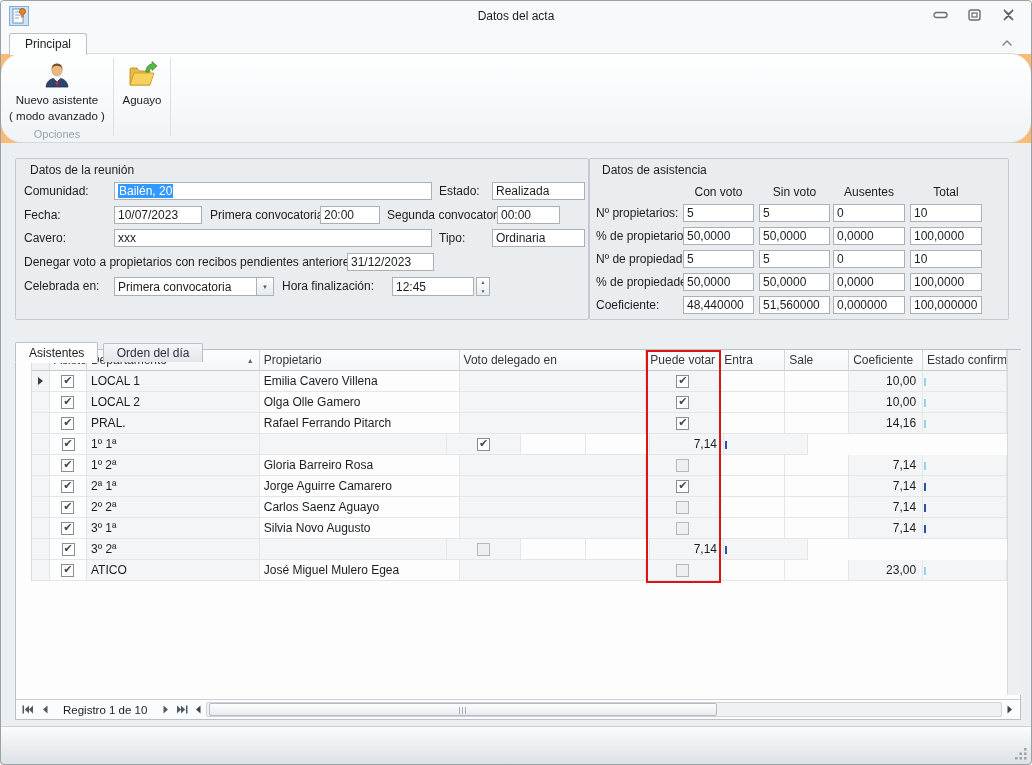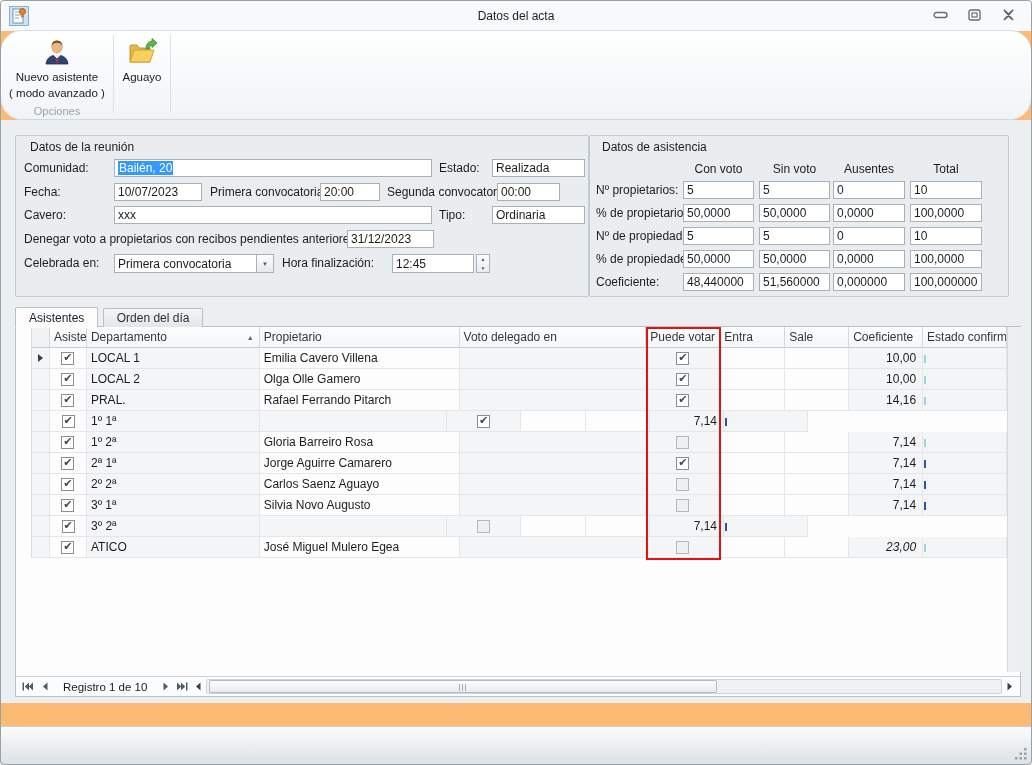--- a/index.html
+++ b/index.html
@@ -50,21 +50,21 @@
   .combo .cval { flex:1; padding:2px 3px 8px 3px; white-space:nowrap; overflow:hidden; }
   .combo .cbtn { width:17px; border-left:1px solid #aab1b8; background:linear-gradient(#fdfdfe,#e6eaee);
     display:flex; align-items:center; justify-content:center; font-size:6px; color:#565c62; }
   .spinwrap { position:absolute; display:flex; }
   .spinfield { width:82px; height:19px; background:#fff; border:1px solid #a9b0b8; padding:2px 3px 0 3px; }
   .spinbtns { width:14px; height:19px; margin-left:2px; border:1px solid #aab1b8; background:linear-gradient(#fdfdfe,#e9edf0);
     display:flex; flex-direction:column; }
   .spinbtns div { flex:1; display:flex; align-items:center; justify-content:center; font-size:5px; color:#565c62; }
 
   
-  .tabstrip { clear:both; position:relative; top:9px; height:21px; z-index:3; padding-left:0; }
+  .tabstrip { clear:both; position:relative; top:21px; height:21px; z-index:3; padding-left:0; }
   .tab { display:inline-block; height:21px; padding:3px 13px 0 13px; border:1px solid #b9c0c6;
     border-radius:2px 2px 0 0; position:relative; }
   .tab.active { background:#fdfdfe; border-bottom:1px solid #fdfdfe; z-index:4; }
   .tab.inactive { background:linear-gradient(#f4f6f8,#e2e6ea); height:19px; margin-top:2px;
     padding-top:2px; margin-left:1px; border-bottom:none; color:#2c2f33; }
 
   
   .tabpanel { position:relative; top:8px; border:1px solid #b9c0c6; background:#fdfdfe; height:371px; }
   .gridwrap { position:relative; margin-left:15px; width:991px; height:345px; }
   .grid { position:relative; width:976px; border-left:1px solid #d9dcdf; }
@@ -138,20 +138,28 @@
           </svg>
       </div>
       <div class="winbtn">
         <svg width="13" height="12" viewBox="0 0 13 12">
             <path d="M2 1 L6.5 5 L11 1 M2 11 L6.5 7 L11 11 M2 1 L11 11 M11 1 L2 11" fill="none" stroke="#5c6166" stroke-width="1.6"></path>
           </svg>
       </div>
     </div>
   </div>
 
+  <div class="tabrow">
+    <div class="ribbon-tab">Principal</div>
+    <div class="ribbon-collapse">
+      <svg width="12" height="8" viewBox="0 0 12 8">
+          <path d="M1.5 6.5 L6 2 L10.5 6.5" fill="none" stroke="#7a8086" stroke-width="1.4" stroke-linejoin="round"></path>
+        </svg>
+    </div>
+  </div>
   <div class="ribbonbody">
     <div class="rgroup1">
       <div class="bigbtn">
         <svg width="32" height="32" viewBox="0 0 32 32">
           <path d="M5 28 Q6 20.5 12.5 19.5 L16 23 L19.5 19.5 Q26 20.5 27 28 Z" fill="#2e4470" stroke="#1e2f52" stroke-width="0.8"></path>
           <path d="M13 19.5 L16 22.5 L19 19.5 L16 18.5 Z" fill="#f2f4f7"></path>
           <path d="M16 21.5 L17.6 23.5 L16 28 L14.4 23.5 Z" fill="#c03030"></path>
           <ellipse cx="16" cy="11" rx="5.3" ry="6" fill="#e9b985" stroke="#c99a64" stroke-width="0.6"></ellipse>
           <path d="M10.7 10.5 Q10.5 4.5 16 4.5 Q21.5 4.5 21.3 10.5 Q20.5 6.8 16 6.8 Q11.5 6.8 10.7 10.5 Z" fill="#7a4a21"></path>
         </svg>
@@ -439,21 +447,21 @@
                   <div class="cb checked"></div>
                 </div>
                 <div class="gc shade" style="width: 173px;">ATICO</div>
                 <div class="gc" style="width: 200px;">José Miguel Mulero Egea</div>
                 <div class="gc shade" style="width: 187px;"></div>
                 <div class="gc shade center" style="width: 74px;">
                   <div class="cb off"></div>
                 </div>
                 <div class="gc" style="width: 65px;"></div>
                 <div class="gc" style="width: 64px;"></div>
-                <div class="gc shade right" style="width: 74px; font-style: italic;">23,00</div>
+                <div class="gc shade right" style="width: 74px;">23,00</div>
                 <div class="gc shade" style="width: 84px;">
                   <span class="estmark" style="background: rgb(143, 215, 226);"></span>
                 </div>
               </div>
             </div>
           <div class="redbox"></div>
         </div>
         <div class="vscroll"></div>
       </div>
       <div class="navbar">

